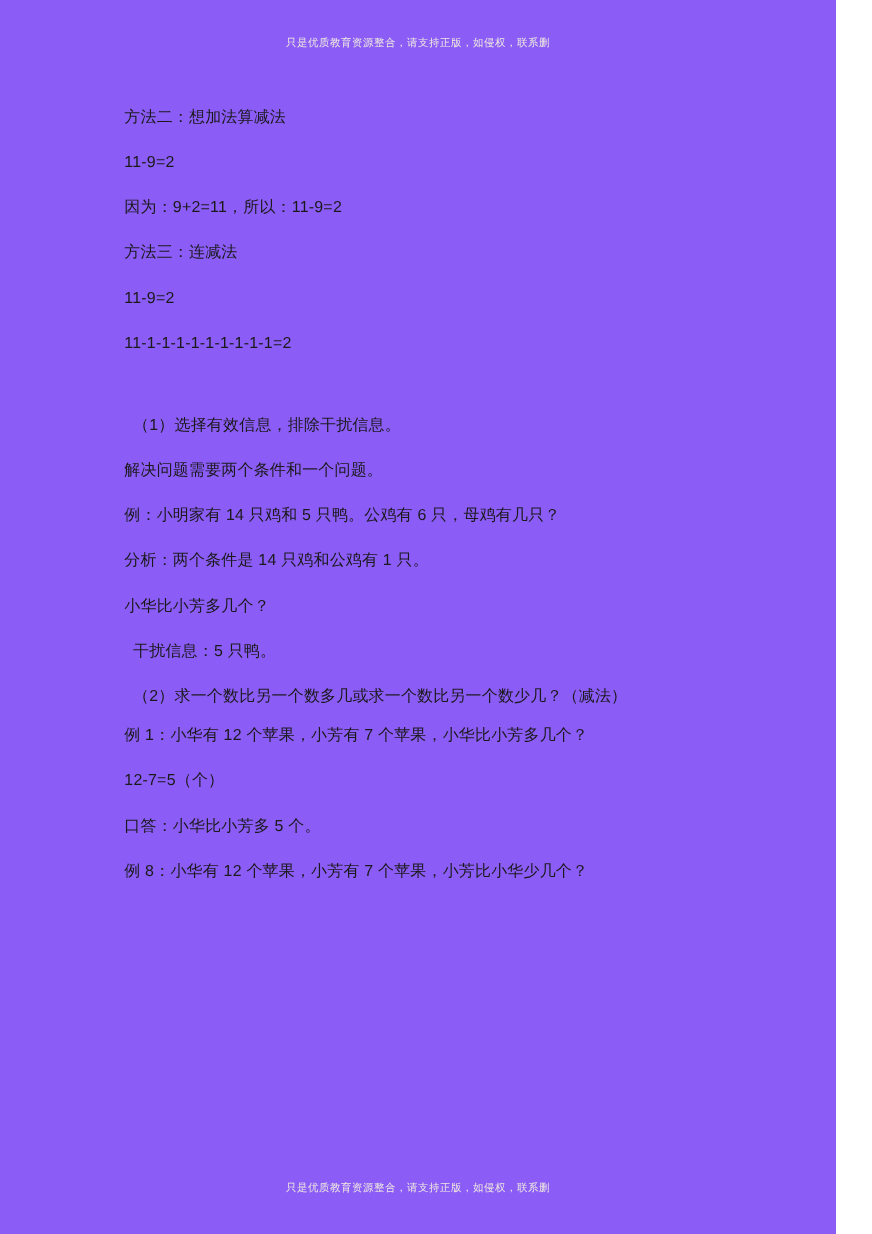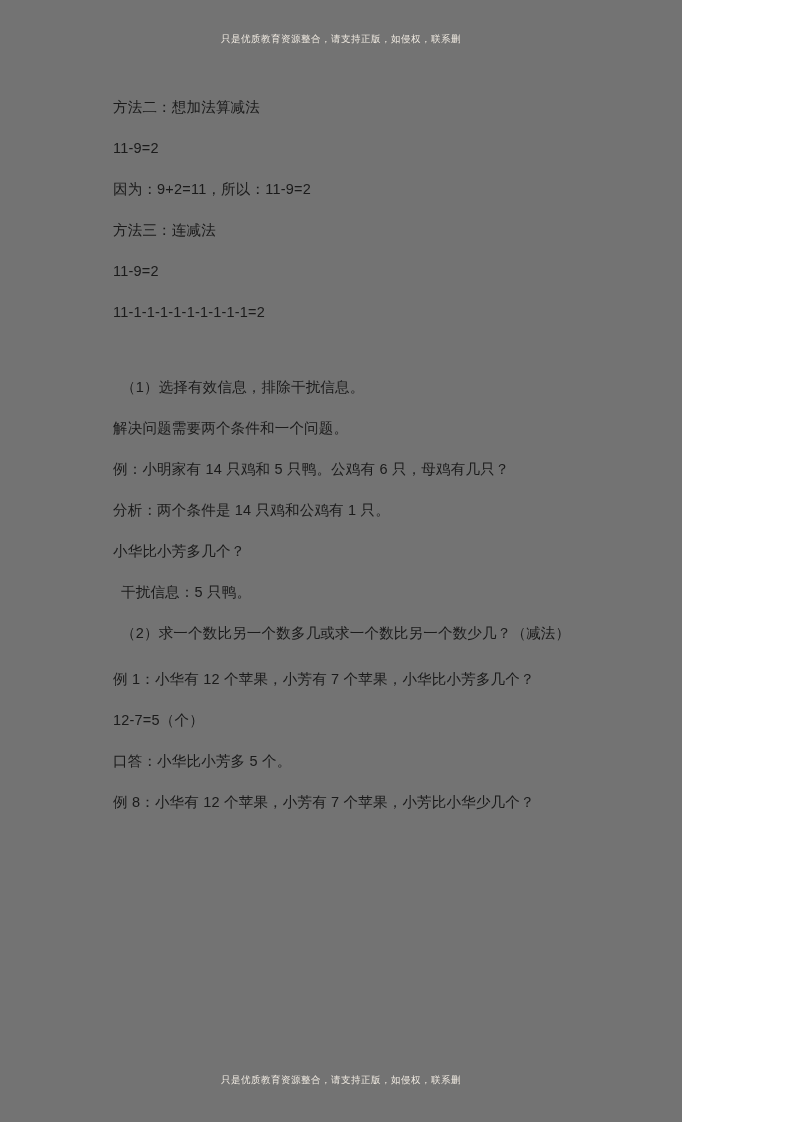--- a/index.html
+++ b/index.html
@@ -6,23 +6,23 @@
     margin: 0;
     padding: 0;
     background: #ffffff;
   }
   body {
     font-family: "Liberation Sans", sans-serif;
     color: #1a1a1a;
   }
   .page {
     position: relative;
-    width: 682px;
+    width: 760px;
     height: 1122px;
-    background: #737373;
+    background: #8b5cf6;
     overflow: hidden;
     box-sizing: border-box;
   }
   .watermark {
     position: absolute;
     left: 0;
     width: 100%;
     text-align: center;
     font-size: 9.5px;
     color: #efe9e0;
@@ -41,21 +41,21 @@
   }
   .line {
     font-size: 14.5px;
     line-height: 1.55;
     margin: 0 0 18.5px 0;
     color: #1a1a1a;
     letter-spacing: 0.2px;
   }
   .line.indent { padding-left: 8px; }
   .line.wrap {
-    margin-bottom: 24px;
+    margin-bottom: 14px;
   }
   .spacer {
     height: 34px;
   }
 </style>
 </head>
 <body>
 
 <div class="page">
 

